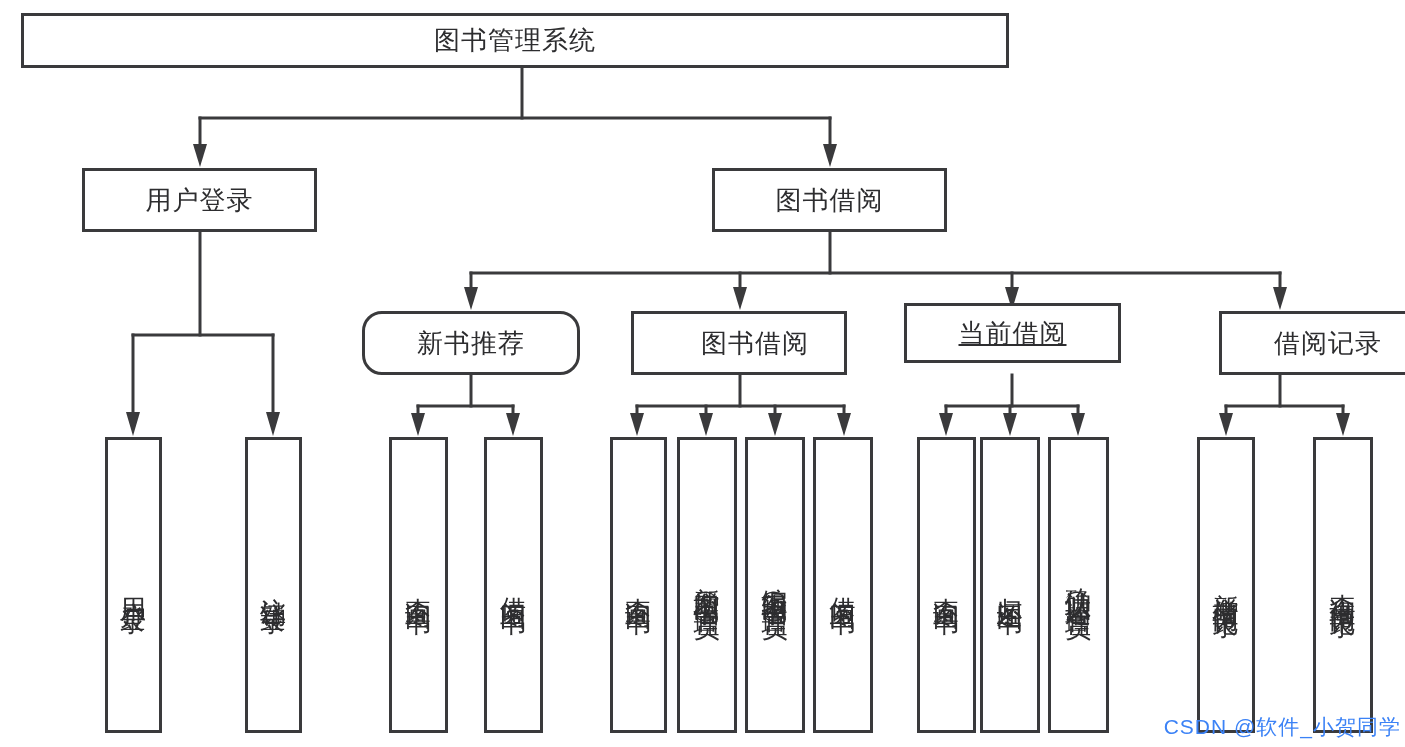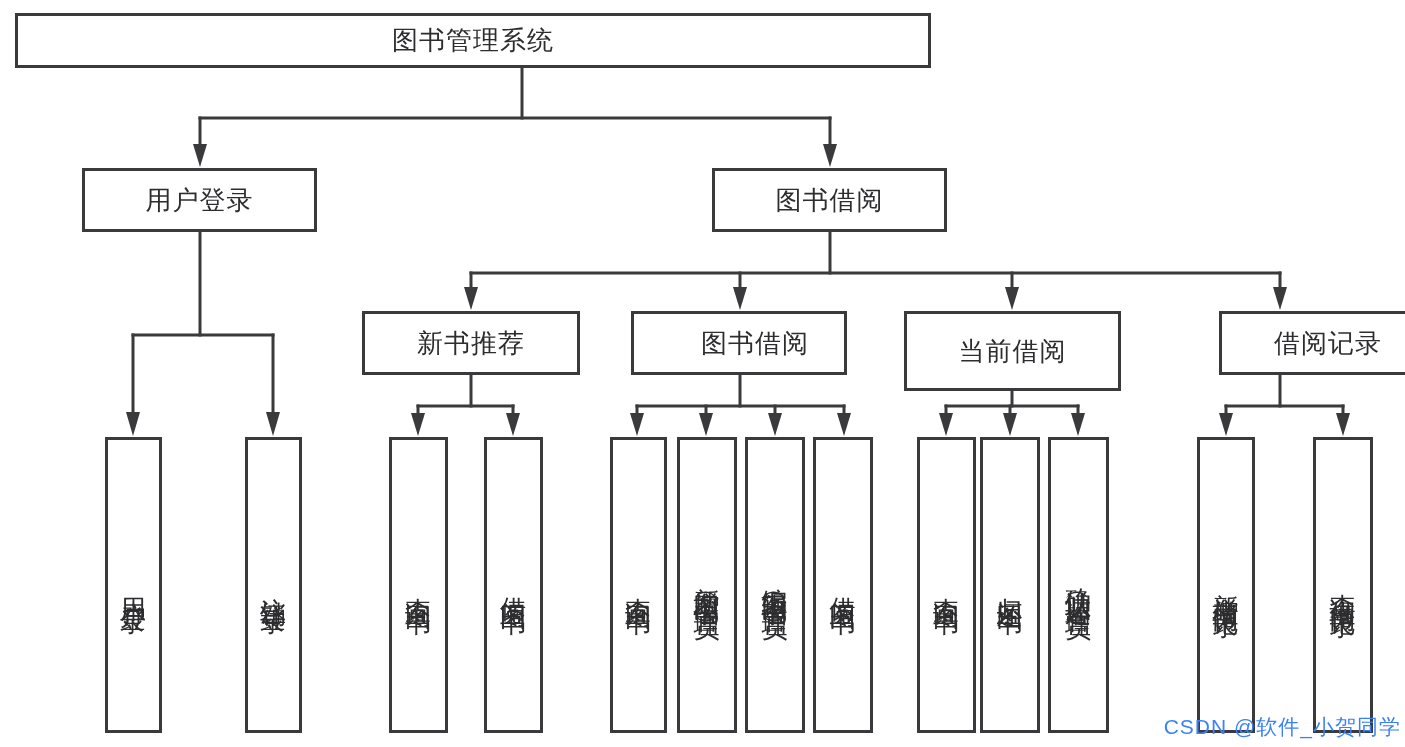--- a/index.html
+++ b/index.html
@@ -109,28 +109,28 @@
 
       <line x1="1280" y1="375" x2="1280" y2="406"></line>
       <line x1="1226" y1="406" x2="1343" y2="406"></line>
       <line x1="1226" y1="406" x2="1226" y2="415"></line>
       <polygon points="1219,413 1233,413 1226,436" stroke="none"></polygon>
       <line x1="1343" y1="406" x2="1343" y2="415"></line>
       <polygon points="1336,413 1350,413 1343,436" stroke="none"></polygon>
     </g>
   </svg>
 
-  <div class="node" style="left:15px; top:13px; width:916px; height:55px;">图书管理系统</div>
+  <div class="node" style="left:21px; top:13px; width:988px; height:55px;">图书管理系统</div>
 
   <div class="node" style="left:82px; top:168px; width:235px; height:64px;">用户登录</div>
   <div class="node" style="left:712px; top:168px; width:235px; height:64px;">图书借阅</div>
 
-  <div class="node" style="left:362px; top:311px; width:218px; height:64px;">新书推荐</div>
+  <div class="node" style="left:362px; top:311px; width:218px; height:64px;border-radius:20px;">新书推荐</div>
   <div class="node" style="left:631px; top:311px; width:216px; height:64px;padding-left:32px;">图书借阅</div>
-  <div class="node" style="left:904px; top:311px; width:217px; height:80px;">当前借阅</div>
+  <div class="node" style="left:904px; top:303px; width:217px; height:60px;text-decoration:underline;">当前借阅</div>
   <div class="node" style="left:1171px; top:311px; width:218px; height:64px;margin-left:48px;">借阅记录</div>
 
   <div class="node vert" style="left:105px; top:437px; width:57px; height:296px;">用户登录</div>
   <div class="node vert" style="left:245px; top:437px; width:57px; height:296px;">注销登录</div>
 
   <div class="node vert" style="left:389px; top:437px; width:59px; height:296px;">查询图书</div>
   <div class="node vert" style="left:484px; top:437px; width:59px; height:296px;">借阅图书</div>
 
   <div class="node vert" style="left:610px; top:437px; width:57px; height:296px;">查询图书</div>
   <div class="node vert" style="left:677px; top:437px; width:60px; height:296px;">新增图书（管理员）</div>

